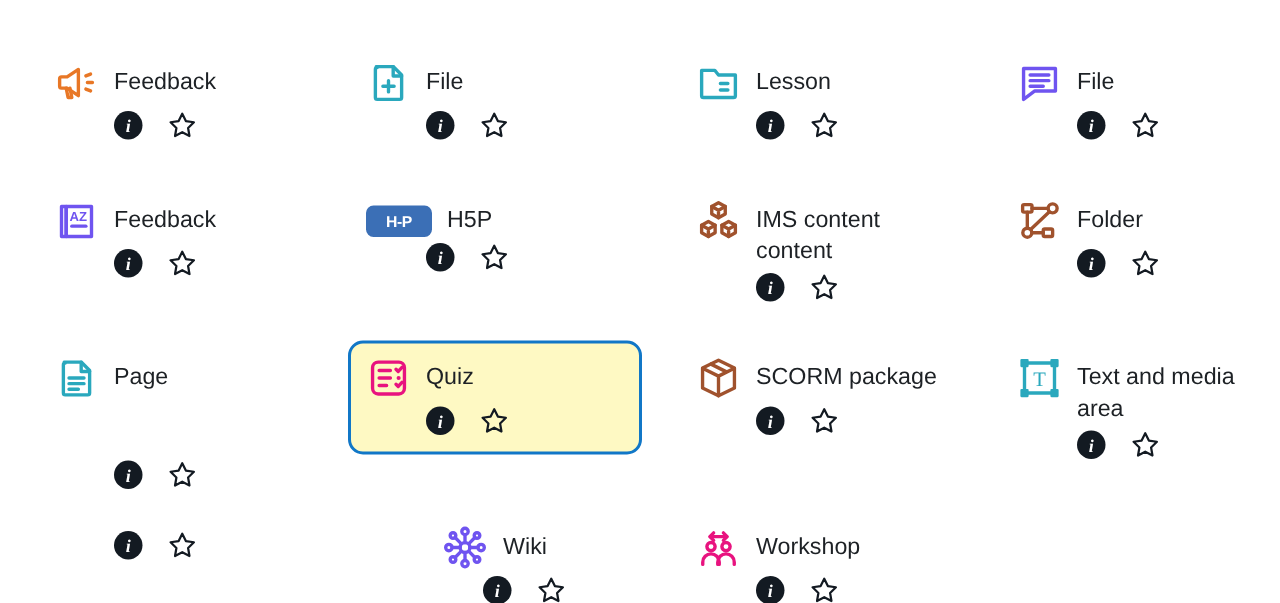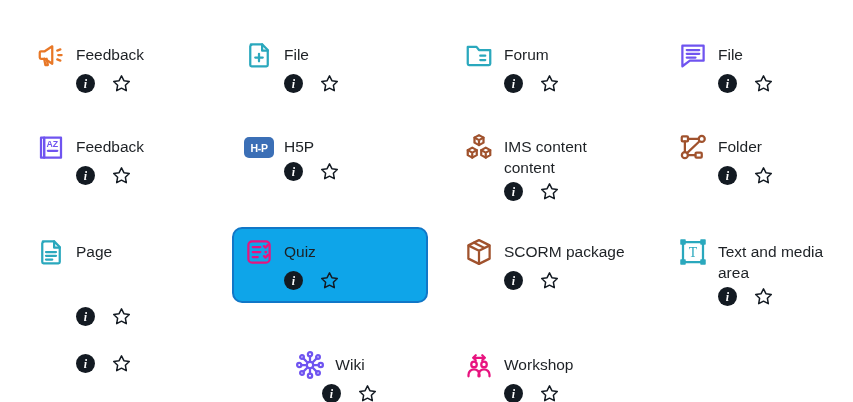--- a/index.html
+++ b/index.html
@@ -18,21 +18,21 @@
     position:absolute;
     box-sizing:border-box;
     display:flex;
     flex-direction:column;
     padding:0;
     border:2px solid transparent;
     border-radius:10px;
     background:transparent;
   }
   .activity-card.selected{
-    background:#0ea5e9;
+    background:#fef9c3;
     border-color:#1177c7;
   }
   .card-top{
     display:flex;
     align-items:flex-start;
     gap:10px;
   }
   .act-icon{
     width:30px;height:30px;
     flex:0 0 30px;
@@ -67,21 +67,21 @@
     cursor:pointer;
     line-height:1;
   }
   .star-icon{
     width:21px;height:21px;
     display:block;
     cursor:pointer;
   }
   .star-icon svg{display:block;}
   .h5p-badge{
-    width:30px;height:21px;
+    width:44px;height:21px;
     margin-top:5px;
     border-radius:5px;
     background:#3b6fb6;
     color:#ffffff;
     font-size:10.5px;
     font-weight:bold;
     letter-spacing:-0.3px;
     display:flex;align-items:center;justify-content:center;
     font-family:"Liberation Sans", sans-serif;
   }
@@ -131,21 +131,21 @@
       </div>
     </div>
     <div class="activity-card" style="left: 452px; top: 6px; width: 196px; padding: 8px 10px 10px;">
       <div class="card-top">
         <span class="act-icon">
           <svg viewBox="0 0 24 24">
             <path stroke="#2aa8bd" fill="none" stroke-width="1.8" stroke-linecap="round" stroke-linejoin="round" d="M3 5.5h7l2 2.5h9v11a1 1 0 0 1-1 1H4a1 1 0 0 1-1-1z"></path>
             <path stroke="#2aa8bd" fill="none" stroke-width="1.8" stroke-linecap="round" stroke-linejoin="round" d="M13 12.5h4M13 16h4"></path>
           </svg>
         </span>
-        <span class="act-label">Forum</span>
+        <span class="act-label">Lesson</span>
       </div>
       <div class="card-actions">
         <span class="info-icon">i</span>
         <span class="star-icon">
           <svg viewBox="0 0 24 24" width="21" height="21">
             <path d="M12 3.2l2.75 5.6 6.15.9-4.45 4.35 1.05 6.15L12 17.3l-5.5 2.9 1.05-6.15L3.1 9.7l6.15-.9z" fill="none" stroke="#131a22" stroke-width="1.7" stroke-linejoin="round"></path>
           </svg>
         </span>
       </div>
     </div>

